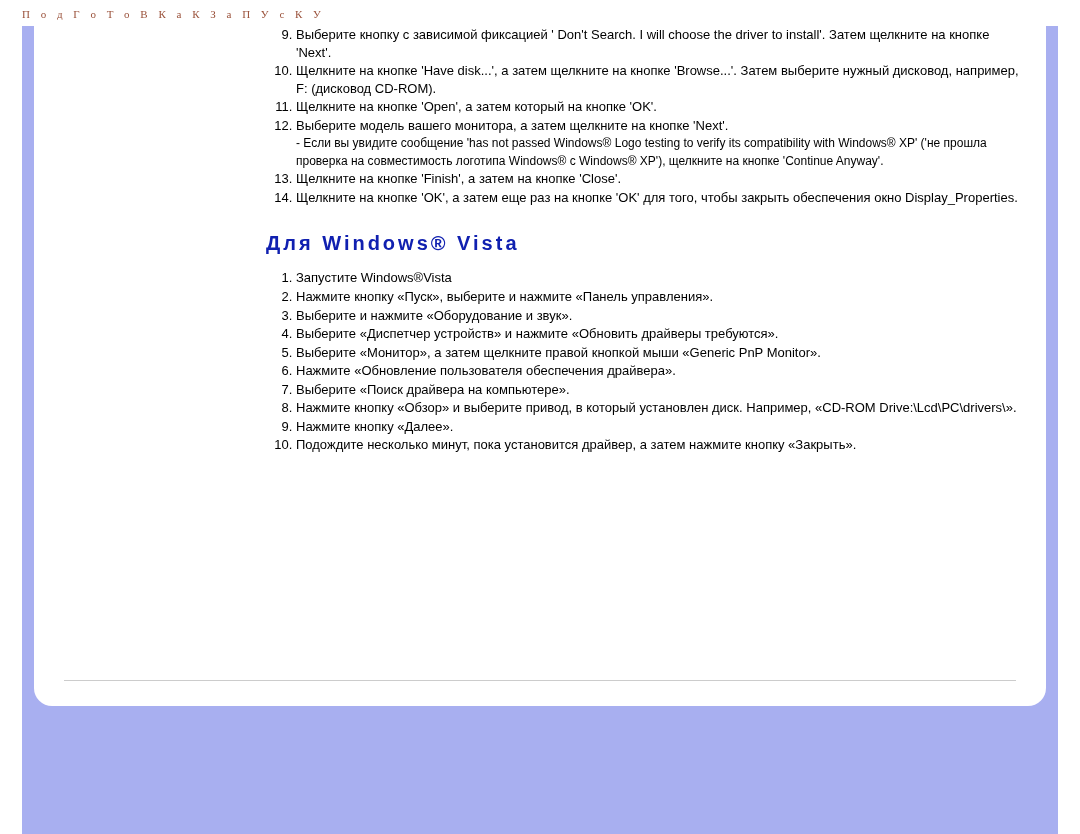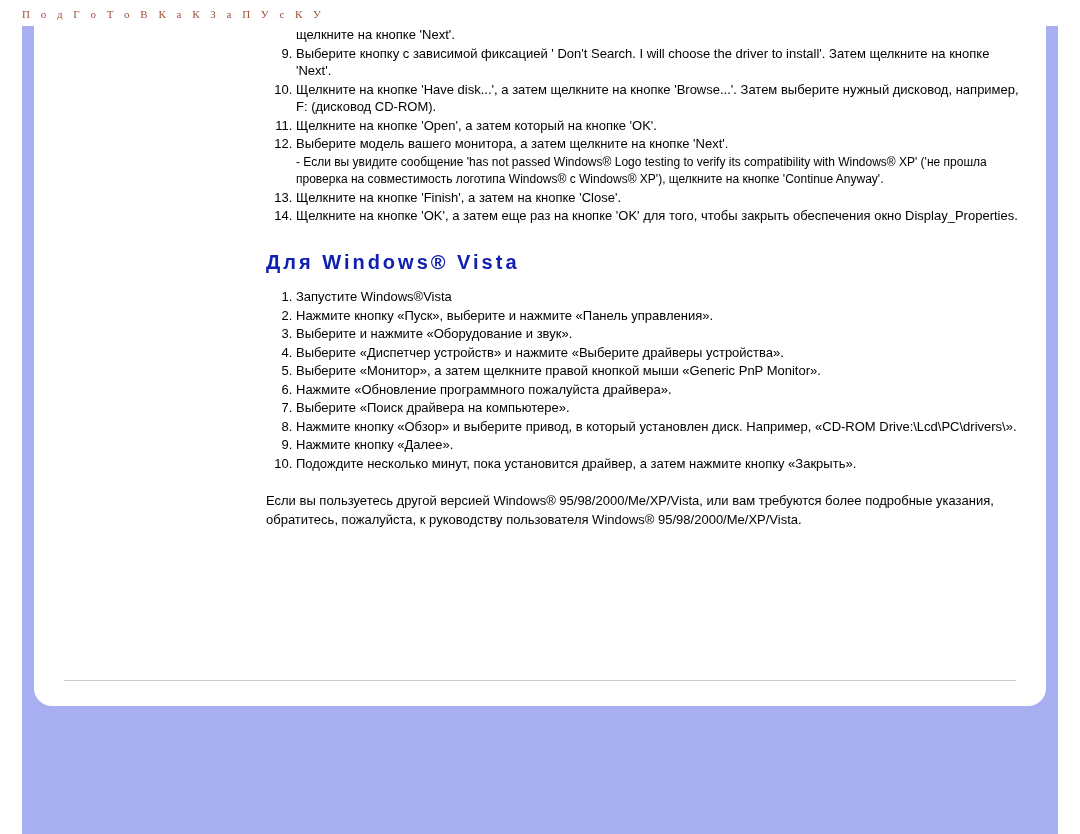--- a/index.html
+++ b/index.html
@@ -20,49 +20,45 @@
 <body>
 
 <div class="header-strip">
   <span class="header-title">П о д Г о Т о В К а  К  З а П У с К У</span>
 </div>
 
 <div class="blue-panel">
   <div class="content-card">
     <div class="content-inner">
 
-      <ol start="8" style="margin-top:0;">
-        <li style="list-style:none;margin-left:0;">щелкните на кнопке 'Next'.</li>
-      </ol>
       <ol start="9">
         <li>Выберите кнопку с зависимой фиксацией ' Don't Search. I will choose the driver to install'. Затем щелкните на кнопке 'Next'.</li>
         <li>Щелкните на кнопке 'Have disk...', а затем щелкните на кнопке 'Browse...'. Затем выберите нужный дисковод, например, F: (дисковод CD-ROM).</li>
         <li>Щелкните на кнопке 'Open', а затем который на кнопке 'OK'.</li>
         <li>
           <span>Выберите модель вашего монитора, а затем щелкните на кнопке 'Next'.</span><br>
           <span class="sub">- Если вы увидите сообщение 'has not passed Windows® Logo testing to verify its compatibility with Windows® XP' ('не прошла проверка на совместимость логотипа Windows® с Windows® XP'), щелкните на кнопке 'Continue Anyway'.</span>
         </li>
         <li>Щелкните на кнопке 'Finish', а затем на кнопке 'Close'.</li>
         <li>Щелкните на кнопке 'OK', а затем еще раз на кнопке 'OK' для того, чтобы закрыть обеспечения окно Display_Properties.</li>
       </ol>
 
       <div class="section-heading">Для Windows® Vista</div>
 
       <ol>
         <li>Запустите Windows®Vista</li>
         <li>Нажмите кнопку «Пуск», выберите и нажмите «Панель управления».</li>
         <li>Выберите и нажмите «Оборудование и звук».</li>
-        <li>Выберите «Диспетчер устройств» и нажмите «Выберите драйверы устройства».</li>
+        <li>Выберите «Диспетчер устройств» и нажмите «Обновить драйверы требуются».</li>
         <li>Выберите «Монитор», а затем щелкните правой кнопкой мыши «Generic PnP Monitor».</li>
-        <li>Нажмите «Обновление программного пожалуйста драйвера».</li>
+        <li>Нажмите «Обновление пользователя обеспечения драйвера».</li>
         <li>Выберите «Поиск драйвера на компьютере».</li>
         <li>Нажмите кнопку «Обзор» и выберите привод, в который установлен диск. Например, «CD-ROM Drive:\Lcd\PC\drivers\».</li>
         <li>Нажмите кнопку «Далее».</li>
         <li>Подождите несколько минут, пока установится драйвер, а затем нажмите кнопку «Закрыть».</li>
       </ol>
 
-      <div class="paragraph">Если вы пользуетесь другой версией Windows® 95/98/2000/Me/XP/Vista, или вам требуются более подробные указания,  обратитесь, пожалуйста, к руководству пользователя Windows® 95/98/2000/Me/XP/Vista.</div>
 
 
     </div>
     <hr class="hr-line">
   </div>
 </div>
 
 </body></html>

